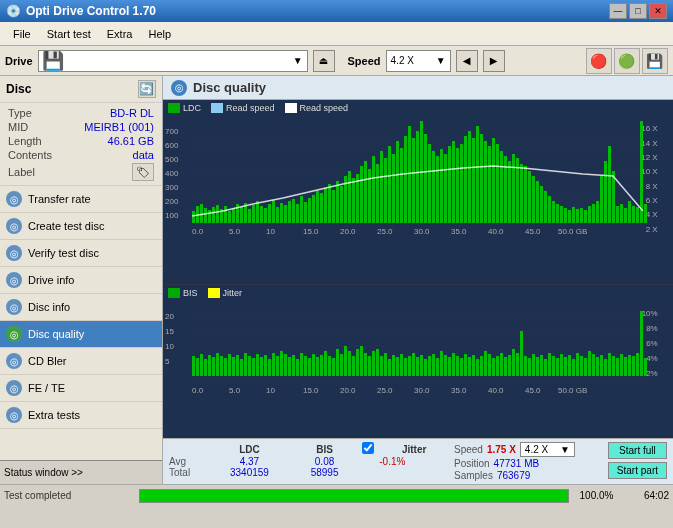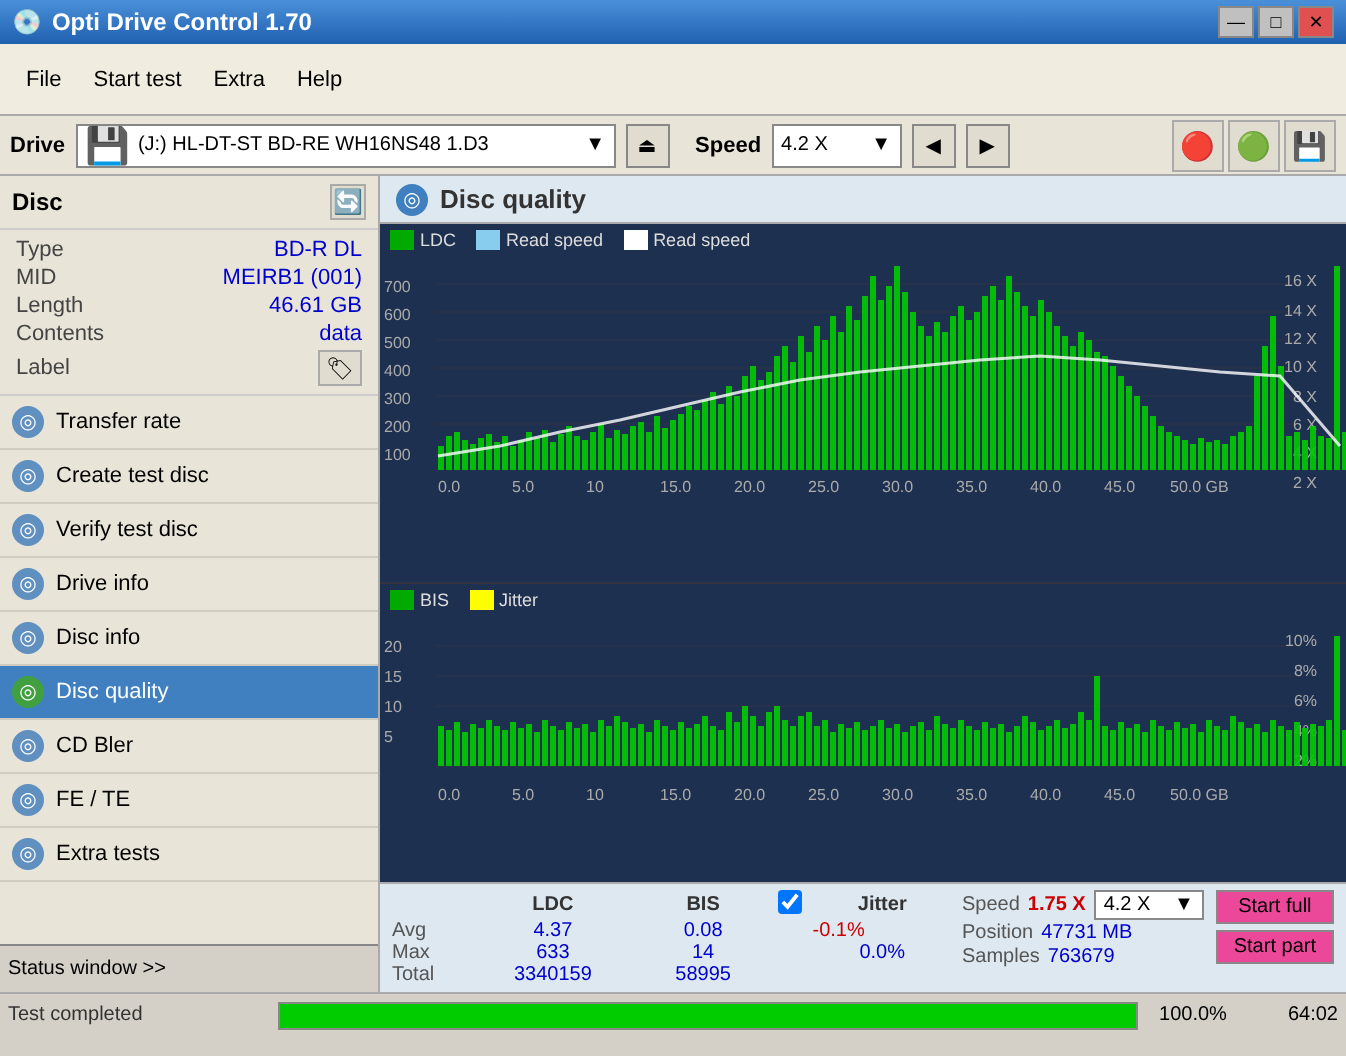--- a/index.html
+++ b/index.html
@@ -19,21 +19,21 @@
     .title-bar-controls { display: flex; gap: 2px; }
     .title-btn { width: 18px; height: 16px; background: #c0c0c0; border: 1px solid #888; font-size: 9px; cursor: pointer; display: flex; align-items: center; justify-content: center; color: #000; }
     .title-btn.close { background: #e05050; }
 
     
     .menu-bar {
       background: #f0ece0;
       display: flex;
       align-items: center;
       padding: 2px 5px;
-      height: 36px;
+      height: 24px;
       border-bottom: 1px solid #aaa;
     }
     .menu-item { padding: 1px 8px; cursor: pointer; font-size: 11px; }
 
     
     .drive-bar {
       background: #e8e4d8;
       display: flex;
       align-items: center;
       padding: 3px 5px;
@@ -44,21 +44,21 @@
     .drive-label { font-size: 11px; font-weight: bold; }
     .drive-btn { width: 22px; height: 22px; background: #e0dcd0; border: 1px solid #888; display: flex; align-items: center; justify-content: center; cursor: pointer; font-size: 10px; }
     .speed-label { font-size: 11px; font-weight: bold; margin-left: 8px; }
     .toolbar-icons { display: flex; gap: 2px; margin-left: auto; }
     .toolbar-icon-btn { width: 26px; height: 26px; background: #e0dcd0; border: 1px solid #aaa; display: flex; align-items: center; justify-content: center; cursor: pointer; font-size: 14px; }
 
     
     .main-content { display: flex; height: calc(528px - 22px - 20px - 30px - 26px - 22px); }
 
     
-    .left-panel { width: 190px; background: #e8e4d8; border-right: 1px solid #aaa; display: flex; flex-direction: column; }
+    .left-panel { width: 163px; background: #e8e4d8; border-right: 1px solid #aaa; display: flex; flex-direction: column; }
     .disc-header { display: flex; align-items: center; justify-content: space-between; padding: 4px 6px; border-bottom: 1px solid #ccc; }
     .disc-title { font-size: 12px; font-weight: bold; }
     .disc-icon { width: 18px; height: 18px; background: #e0dcd0; border: 1px solid #aaa; display: flex; align-items: center; justify-content: center; cursor: pointer; font-size: 12px; }
     .disc-info { padding: 4px 8px; border-bottom: 1px solid #ccc; }
     .disc-row { display: flex; justify-content: space-between; align-items: center; margin-bottom: 2px; }
     .disc-row-label { color: #444; }
     .disc-row-value { color: #0000cc; font-weight: normal; margin-left: 15px; }
     .label-row { display: flex; justify-content: space-between; align-items: center; }
     .label-icon { width: 22px; height: 18px; background: #e0dcd0; border: 1px solid #aaa; display: flex; align-items: center; justify-content: center; font-size: 11px; cursor: pointer; }
 
@@ -69,21 +69,21 @@
     .nav-item.active .nav-icon { color: white; }
     .nav-icon { width: 16px; height: 16px; border-radius: 50%; display: flex; align-items: center; justify-content: center; font-size: 10px; background: #6090c0; color: white; flex-shrink: 0; }
     .nav-icon.green { background: #40a040; }
     .nav-label { font-size: 11px; }
 
     
     .right-panel { flex: 1; background: #1a2a3a; display: flex; flex-direction: column; position: relative; }
     .chart-header { background: #dde8f0; display: flex; align-items: center; padding: 3px 8px; border-bottom: 1px solid #aaa; height: 24px; }
     .chart-title { font-size: 13px; font-weight: bold; color: #333; }
     .chart-icon { width: 16px; height: 16px; background: #4080c0; border-radius: 50%; margin-right: 6px; display: flex; align-items: center; justify-content: center; color: white; font-size: 10px; }
-    .start-btn { background: #ec4899; border: 1px solid #888; padding: 2px 8px; font-size: 10px; cursor: pointer; white-space: nowrap; }
+    .start-btn { background: #5eead4; border: 1px solid #888; padding: 2px 8px; font-size: 10px; cursor: pointer; white-space: nowrap; }
 
     
     .status-bar { display: flex; align-items: center; background: #d4d0c8; border-top: 1px solid #aaa; height: 22px; padding: 0 4px; gap: 5px; }
     .status-text { font-size: 10px; color: #333; width: 130px; }
     .progress-container { flex: 1; height: 14px; background: #fff; border: 1px solid #888; }
     .progress-bar { height: 100%; background: #00cc00; }
     .status-percent { font-size: 10px; width: 45px; text-align: center; }
     .status-time { font-size: 10px; width: 45px; text-align: right; }
 
     
@@ -109,21 +109,20 @@
   <span class="menu-item">File</span>
   <span class="menu-item">Start test</span>
   <span class="menu-item">Extra</span>
   <span class="menu-item">Help</span>
 </div>
 
 <div class="drive-bar">
   <span class="drive-label">Drive</span>
   <div style="display:flex;align-items:center;background:white;border:1px solid #888;height:22px;padding:2px 4px;width:270px;">
     <span style="font-size:18px;margin-right:4px;">💾</span>
-    <span style="font-size:10px;">(J:)  HL-DT-ST BD-RE  WH16NS48 1.D3</span>
     <span style="margin-left:auto;font-size:10px;">▼</span>
   </div>
   <div class="drive-btn">⏏</div>
   <span class="speed-label">Speed</span>
   <div style="display:flex;align-items:center;background:white;border:1px solid #888;height:22px;padding:2px 4px;width:65px;">
     <span style="font-size:10px;">4.2 X</span>
     <span style="margin-left:auto;font-size:10px;">▼</span>
   </div>
   <div class="drive-btn">◀</div>
   <div class="drive-btn">▶</div>
@@ -573,27 +572,20 @@
             <td style="width:65px; text-align:center; font-weight:bold; color:#333;">Jitter</td>
           </tr>
           <tr>
             <td style="color:#555; font-size:10px;">Avg</td>
             <td style="text-align:center; color:#0000cc;">4.37</td>
             <td style="text-align:center; color:#0000cc;">0.08</td>
             <td></td>
             <td style="text-align:left; color:#cc0000;">-0.1%</td>
           </tr>
           <tr>
-            <td style="color:#555; font-size:10px;">Max</td>
-            <td style="text-align:center; color:#0000cc;">633</td>
-            <td style="text-align:center; color:#0000cc;">14</td>
-            <td></td>
-            <td style="text-align:center; color:#0000cc;">0.0%</td>
-          </tr>
-          <tr>
             <td style="color:#555; font-size:10px;">Total</td>
             <td style="text-align:center; color:#0000cc;">3340159</td>
             <td style="text-align:center; color:#0000cc;">58995</td>
             <td></td>
             <td></td>
           </tr>
         </tbody>
           </table>
 
         <div style="display:flex; flex-direction:column; margin-left:5px; font-size:10px; gap:1px;">

